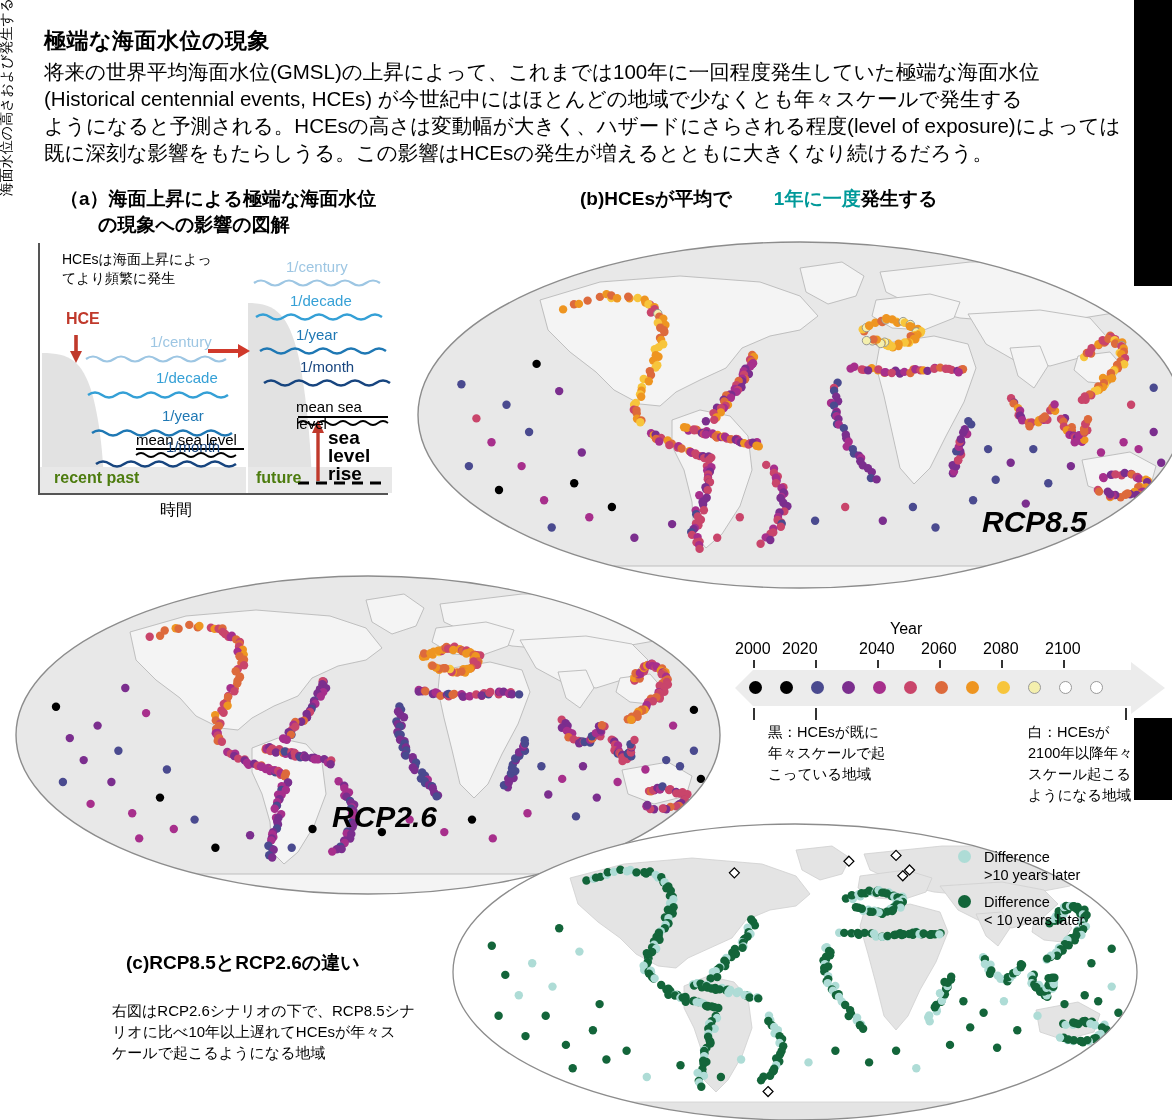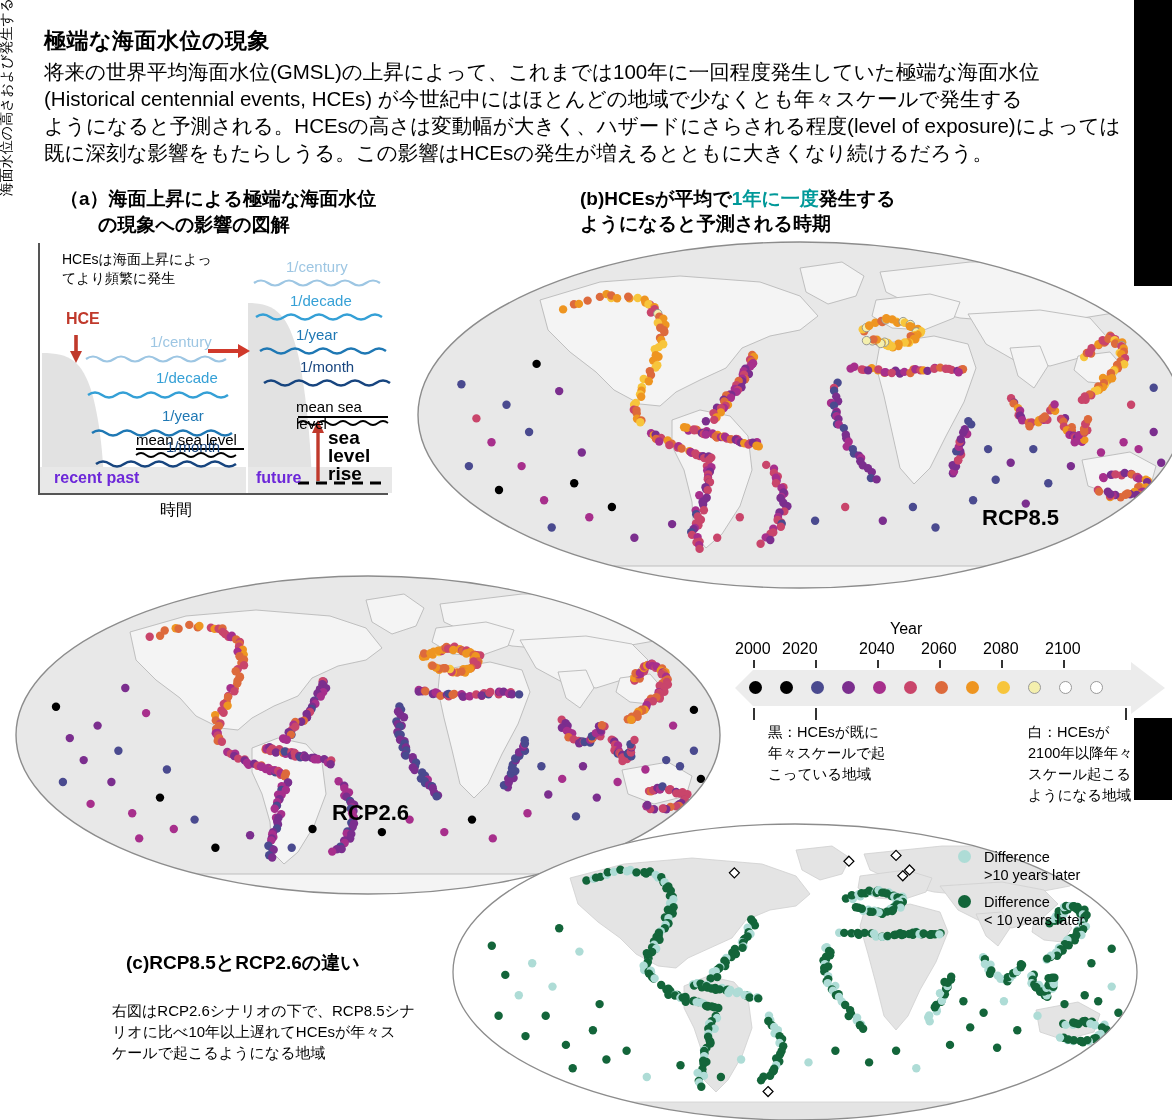--- a/index.html
+++ b/index.html
@@ -39,30 +39,30 @@
     white-space:nowrap;
   }
   #xlabA{
     position:absolute; left:160px; top:500px; font-size:16px;
   }
   #noteA{
     position:absolute; left:62px; top:250px; width:180px;
     font-size:14px; line-height:19px; white-space:pre-wrap;
   }
   .wavelabel{position:absolute; font-size:15px; font-weight:normal;}
-  .eralabel{position:absolute; font-size:16px; font-weight:bold; color:#6d28d9;text-align:center;}
+  .eralabel{position:absolute; font-size:16px; font-weight:bold; color:#4d7c0f;text-align:center;}
   #hceLab{position:absolute; left:66px; top:310px; font-size:16px; font-weight:bold; color:#c0392b;}
   .slr-word{position:absolute; font-size:19px; font-weight:bold;}
   
   #panelB-title{
     position:absolute; left:580px; top:186px; width:520px;
     font-size:19px; font-weight:bold; line-height:25px;
   }
-  .teal{color:#009999;}
-  .maplabel{position:absolute; font-size:22px; font-weight:bold;}
+  .teal{color:#009999;margin-left:42px;}
+  .maplabel{position:absolute; font-size:30px; font-weight:bold;font-style:italic;}
   
   #cbar{position:absolute; left:735px; top:620px; width:430px; height:105px;}
   #cbar .yearword{position:absolute; left:155px; top:0px; font-size:16px;}
   #cbar .tick{position:absolute; font-size:16px;}
   #cbar .tickmark{position:absolute; width:2px; background:#333;}
   .cdot{position:absolute; width:13px; height:13px; border-radius:50%;}
   #legendBlack{
     position:absolute; left:768px; top:722px; width:150px;
     font-size:14.5px; line-height:21px; white-space:pre-wrap;
   }
@@ -165,21 +165,20 @@
 
   <span class="eralabel" style="left:16px;top:226px;">recent past</span>
   <span class="eralabel" style="left:218px;top:226px;">future</span>
 </div>
 <div id="noteA">HCEsは海面上昇によっ
 てより頻繁に発生</div>
 <div id="hceLab">HCE</div>
 
 <div id="panelB-title">
   <span>(b)HCEsが平均で</span><span class="teal">1年に一度</span><span>発生する</span><br>
-  <span>ようになると予測される時期</span>
 </div>
 
 <svg width="1172" height="1120" style="position:absolute;left:0;top:0;pointer-events:none;">
   <defs>
     <clipPath id="clipB">
         <ellipse cx="800" cy="415" rx="382" ry="173"></ellipse>
       </clipPath>
     <clipPath id="clipC">
         <ellipse cx="368" cy="735" rx="352" ry="159"></ellipse>
       </clipPath>

